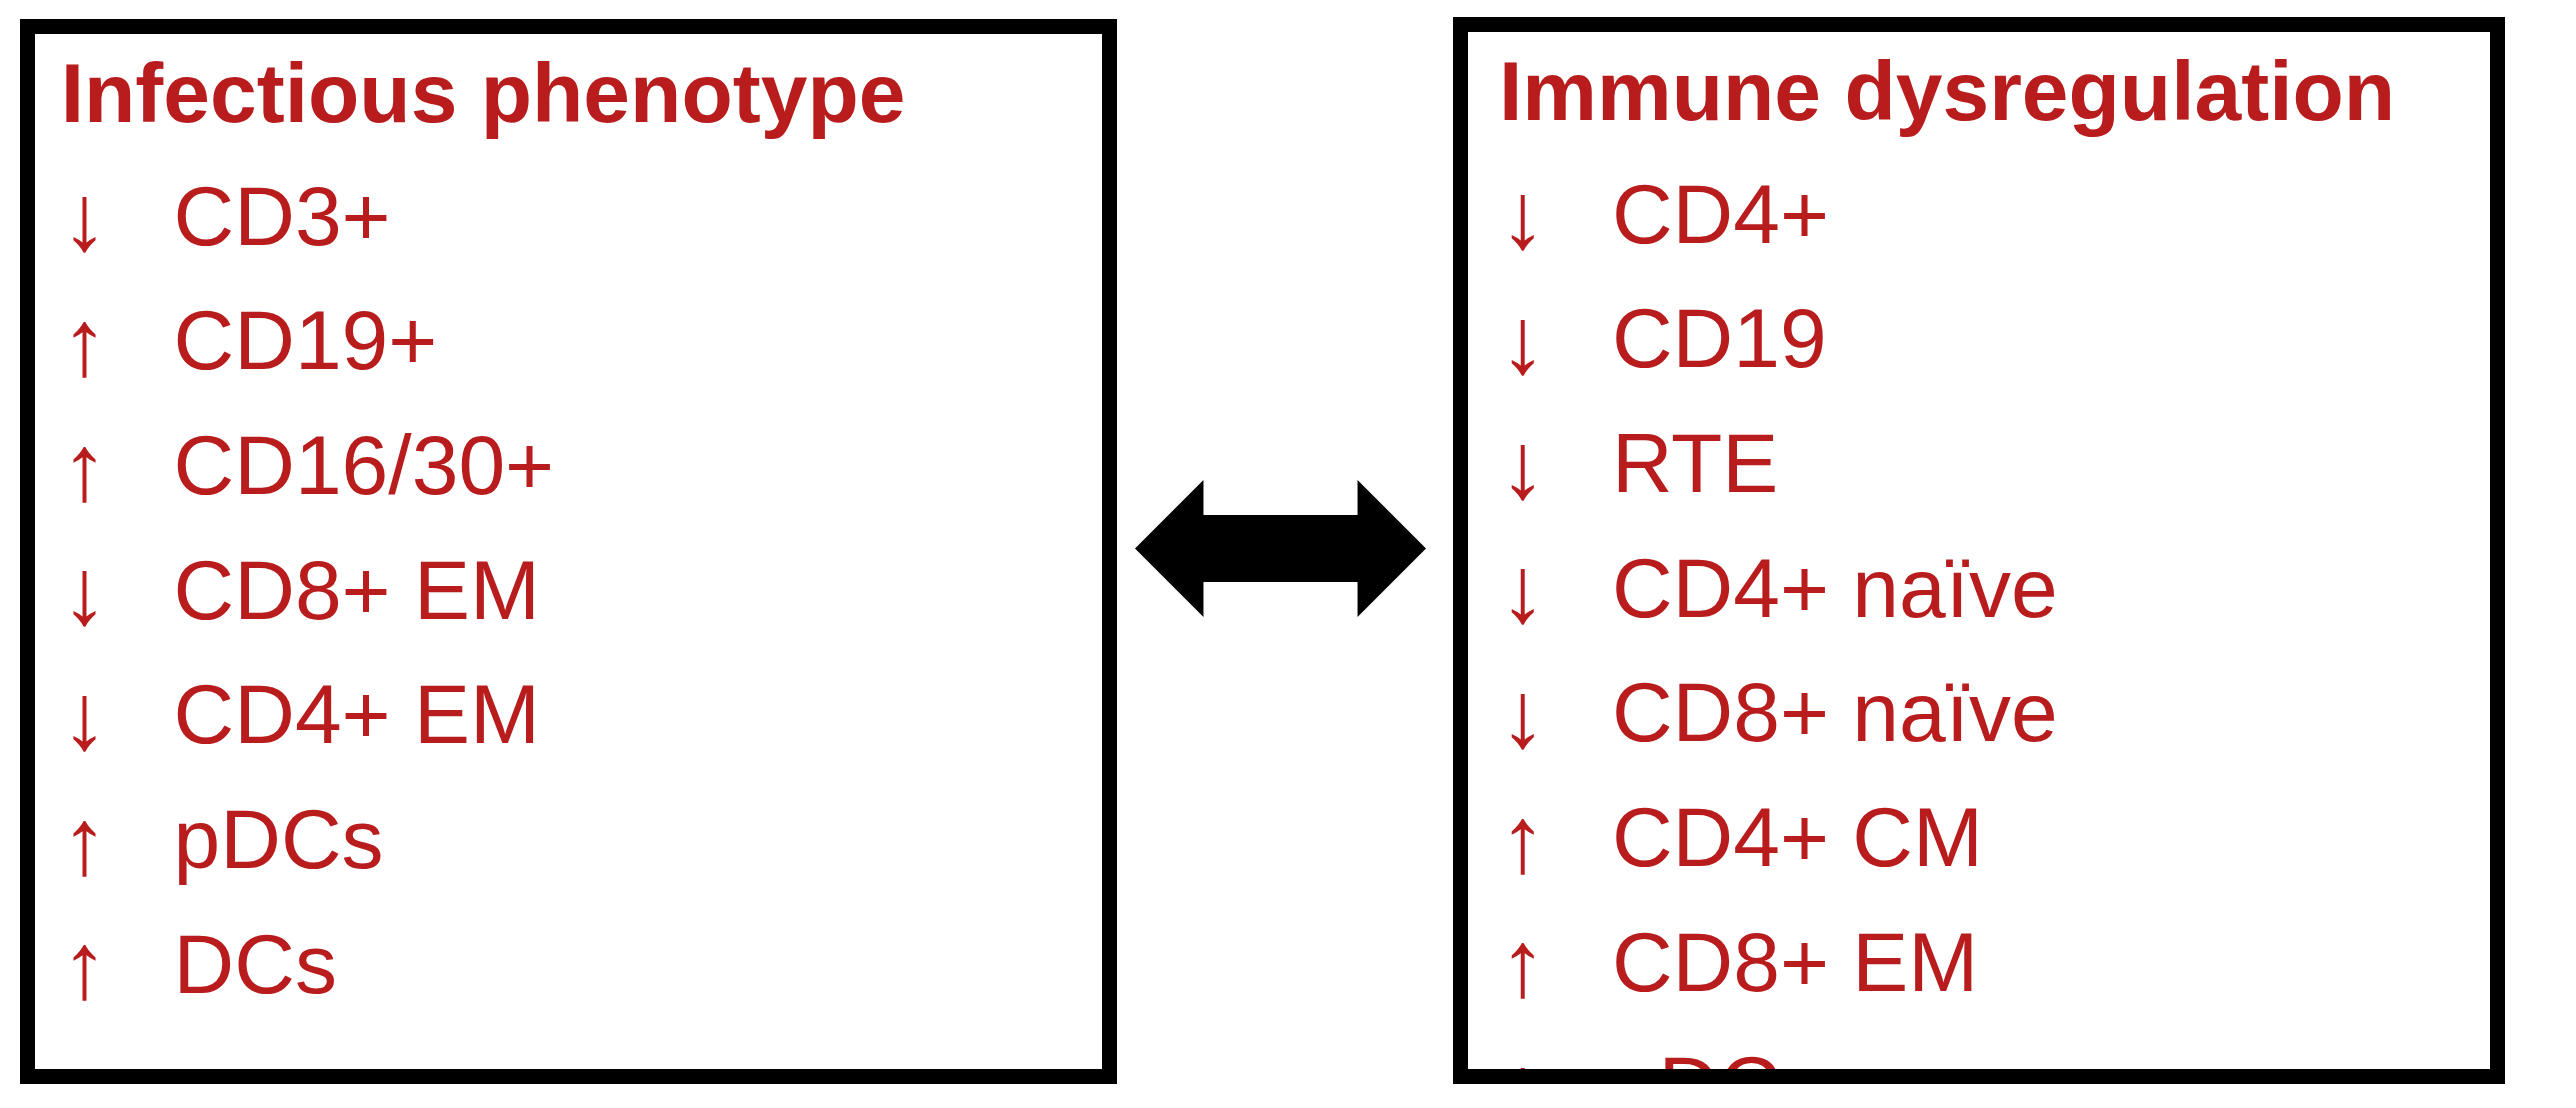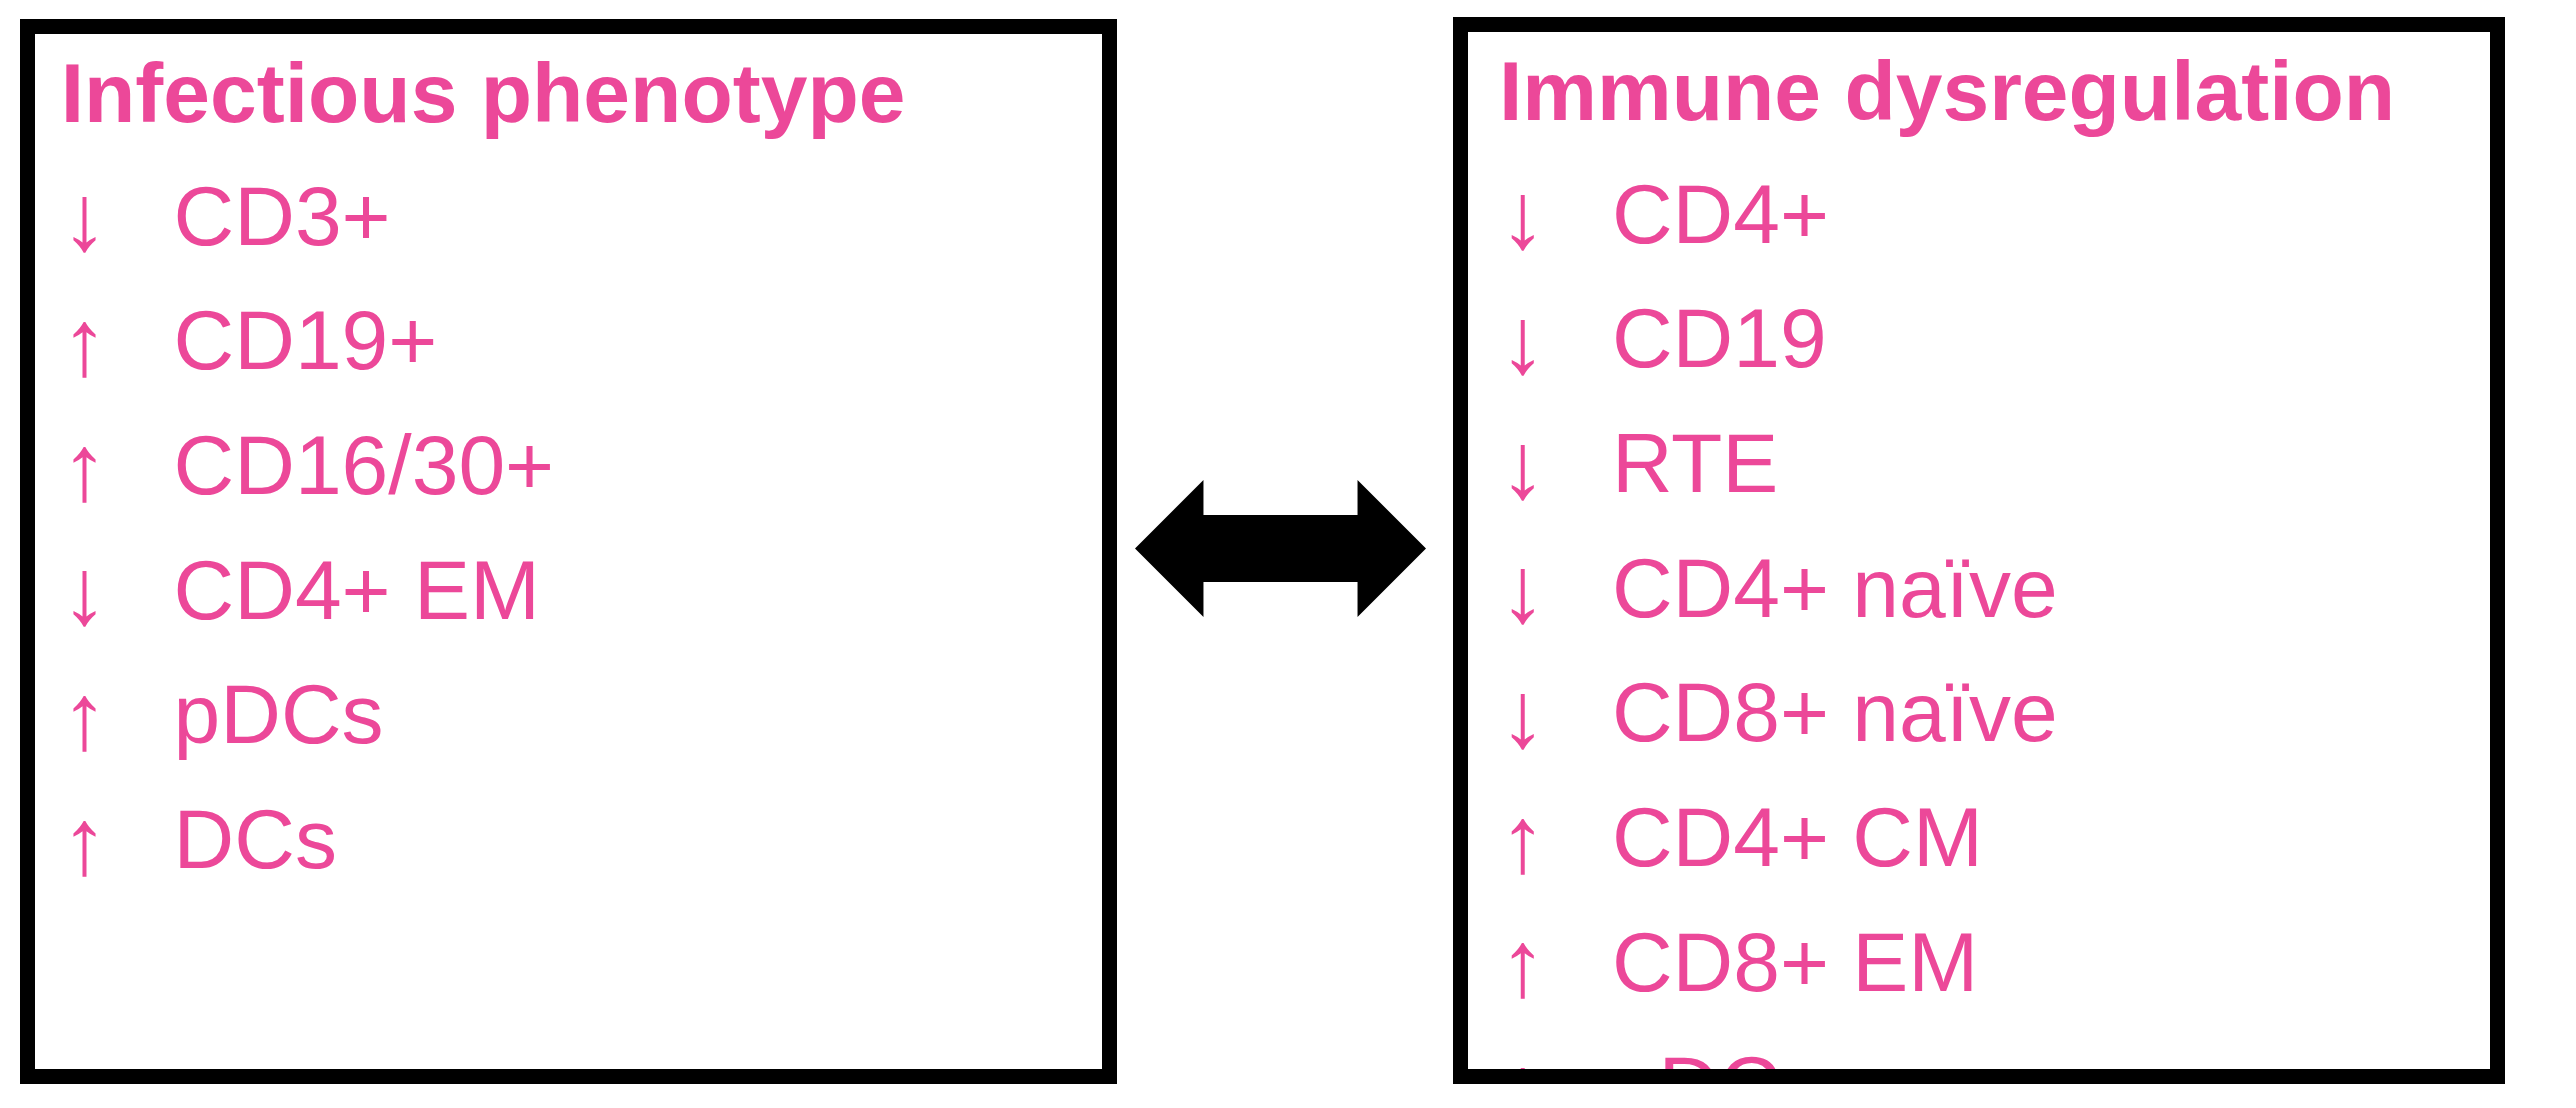--- a/index.html
+++ b/index.html
@@ -7,21 +7,21 @@
     padding: 0;
     background: #ffffff;
   }
   .canvas {
     position: relative;
     width: 2576px;
     height: 1109px;
     background: #ffffff;
     overflow: hidden;
     font-family: "Liberation Sans", "DejaVu Sans", sans-serif;
-    color: #ec4899;
+    color: #b91c1c;
   }
   .phenobox {
     position: absolute;
     box-sizing: border-box;
     border: 15.4px solid #000000;
     background: #ffffff;
     font-size: 84px;
     line-height: 115px;
     white-space: nowrap;
     overflow: hidden;
@@ -70,20 +70,21 @@
 <body>
 
 <div class="canvas">
 
   <div class="phenobox left">
     <div class="box-title">Infectious phenotype</div>
     <div>
         <div class="pheno-item"><span class="arrow-glyph">↓</span><span>CD3+</span></div>
         <div class="pheno-item"><span class="arrow-glyph">↑</span><span>CD19+</span></div>
         <div class="pheno-item"><span class="arrow-glyph">↑</span><span>CD16/30+</span></div>
+        <div class="pheno-item"><span class="arrow-glyph">↓</span><span>CD8+ EM</span></div>
         <div class="pheno-item"><span class="arrow-glyph">↓</span><span>CD4+ EM</span></div>
         <div class="pheno-item"><span class="arrow-glyph">↑</span><span>pDCs</span></div>
         <div class="pheno-item"><span class="arrow-glyph">↑</span><span>DCs</span></div>
       </div>
   </div>
 
   <div class="connector">
     <svg viewBox="0 0 340 160" preserveAspectRatio="none" aria-hidden="true">
       <polygon fill="#000000" points="0,80 80,0 80,41 260,41 260,0 340,80 260,160 260,119 80,119 80,160"></polygon>
     </svg>

